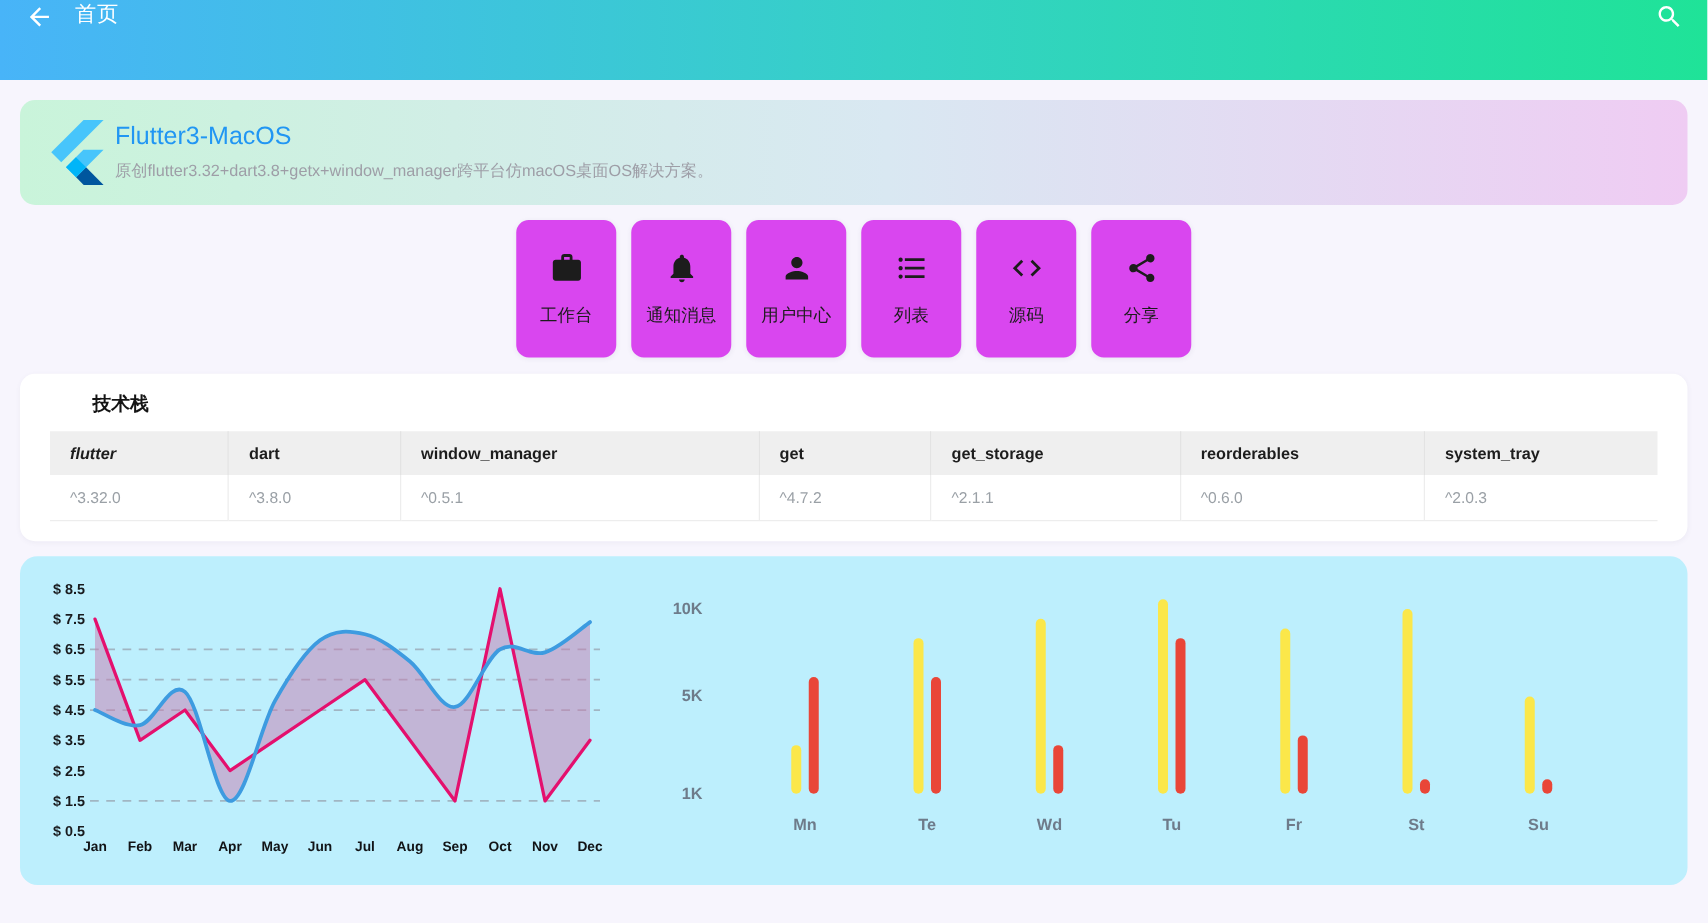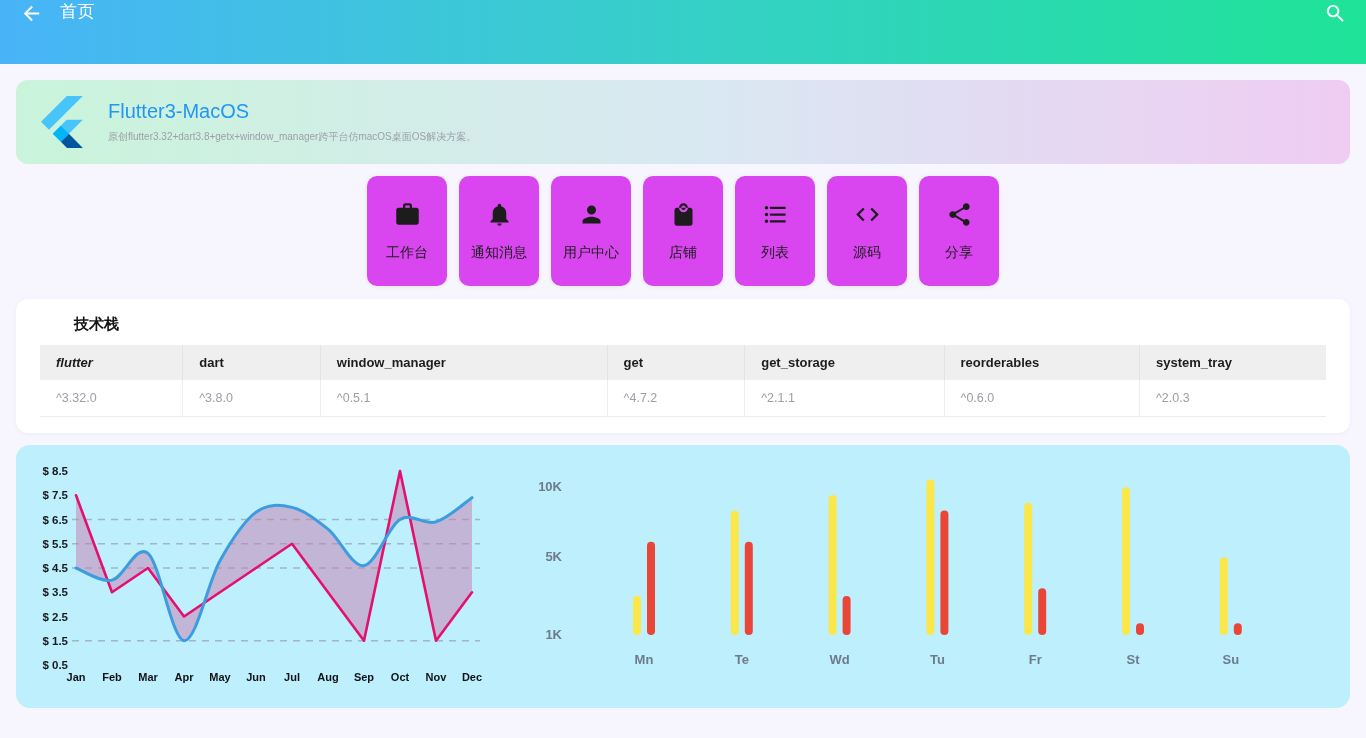--- a/index.html
+++ b/index.html
@@ -19,26 +19,26 @@
   .appbar .icon-btn { width:26px; height:26px; display:flex; align-items:center; justify-content:center; cursor:pointer; }
   .appbar .icon-btn svg { width:23px; height:23px; fill:#ffffff; }
   .appbar-title { font-size:17px; margin-left:16px; letter-spacing:.5px; }
   .appbar-spacer { flex:1; }
   
   .page { padding:0 16px; }
   
   .banner {
     margin-top:16px; height:84px; border-radius:12px;
     background:linear-gradient(90deg,#c9f4da 0%, #d9e8f2 52%, #efccf3 100%);
-    display:flex; align-items:center; padding:0 20px; gap:18px;
+    display:flex; align-items:center; padding:0 20px; gap:2px;
   }
   .banner-logo { width:52px; height:52px; flex:0 0 auto; }
   .banner-text { margin-left:2px; }
   .banner-title { font-size:20px; font-weight:500; color:#2196f3; }
-  .banner-sub { font-size:10px; color:#9e9ea7; margin-top:7px; }
+  .banner-sub { font-size:13px; color:#9e9ea7; margin-top:7px; }
   
   .actions { display:flex; justify-content:center; gap:12px; margin-top:12px; }
   .action-card {
     width:80px; height:110px; background:#d946ef; border-radius:10px;
     display:flex; flex-direction:column; align-items:center; justify-content:center;
     box-shadow:0 1px 4px rgba(80,80,120,.08); cursor:pointer;text-align:right;
   }
   .action-card svg { width:27px; height:27px; fill:#1c1c1c; }
   .action-label { font-size:14px; color:#1c1c1c; margin-top:16px; }
   
@@ -114,26 +114,20 @@
       <svg viewBox="0 0 24 24">
           <path d="M12 22c1.1 0 2-.9 2-2h-4c0 1.1.89 2 2 2zm6-6v-5c0-3.07-1.64-5.64-4.5-6.32V4c0-.83-.67-1.5-1.5-1.5s-1.5.67-1.5 1.5v.68C7.63 5.36 6 7.92 6 11v5l-2 2v1h16v-1l-2-2z"></path>
         </svg>
       <span class="action-label">通知消息</span>
     </div>
     <div class="action-card">
       <svg viewBox="0 0 24 24">
           <path d="M12 12c2.21 0 4-1.79 4-4s-1.79-4-4-4-4 1.79-4 4 1.79 4 4 4zm0 2c-2.67 0-8 1.34-8 4v2h16v-2c0-2.66-5.33-4-8-4z"></path>
         </svg>
       <span class="action-label">用户中心</span>
-    </div>
-    <div class="action-card">
-      <svg viewBox="0 0 24 24">
-          <path d="M18 6h-2c0-2.21-1.79-4-4-4S8 3.79 8 6H6c-1.1 0-2 .9-2 2v12c0 1.1.9 2 2 2h12c1.1 0 2-.9 2-2V8c0-1.1-.9-2-2-2zm-6-2c1.1 0 2 .9 2 2h-4c0-1.1.9-2 2-2zm0 6c-2.21 0-4-1.79-4-4h2c0 1.1.9 2 2 2s2-.9 2-2h2c0 2.21-1.79 4-4 4z"></path>
-        </svg>
-      <span class="action-label">店铺</span>
     </div>
     <div class="action-card">
       <svg viewBox="0 0 24 24">
           <path d="M4 10.5c-.83 0-1.5.67-1.5 1.5s.67 1.5 1.5 1.5 1.5-.67 1.5-1.5-.67-1.5-1.5-1.5zm0-6c-.83 0-1.5.67-1.5 1.5S3.17 7.5 4 7.5 5.5 6.83 5.5 6 4.83 4.5 4 4.5zm0 12c-.83 0-1.5.67-1.5 1.5s.67 1.5 1.5 1.5 1.5-.67 1.5-1.5-.67-1.5-1.5-1.5zM7 19h14v-2H7v2zm0-6h14v-2H7v2zm0-8v2h14V5H7z"></path>
         </svg>
       <span class="action-label">列表</span>
     </div>
     <div class="action-card">
       <svg viewBox="0 0 24 24">
           <path d="M9.4 16.6L4.8 12l4.6-4.6L8 6l-6 6 6 6 1.4-1.4zm5.2 0l4.6-4.6-4.6-4.6L16 6l6 6-6 6-1.4-1.4z"></path>

